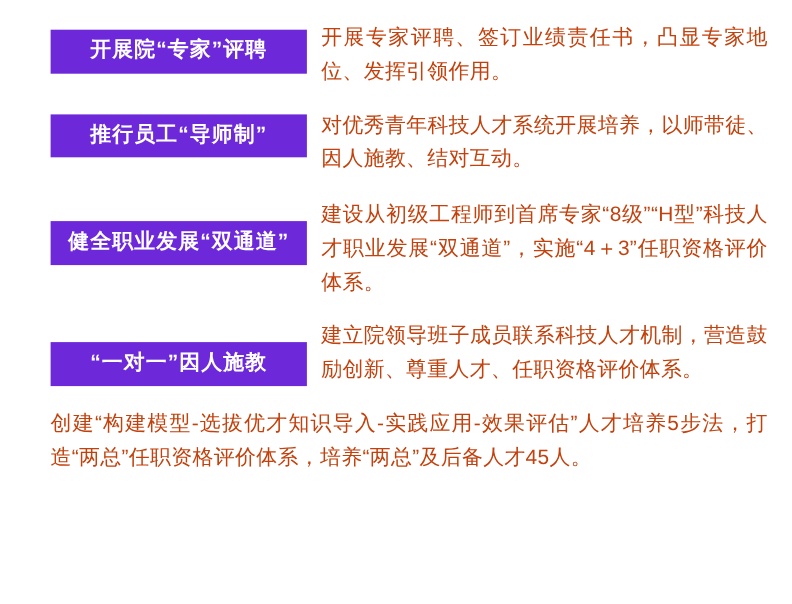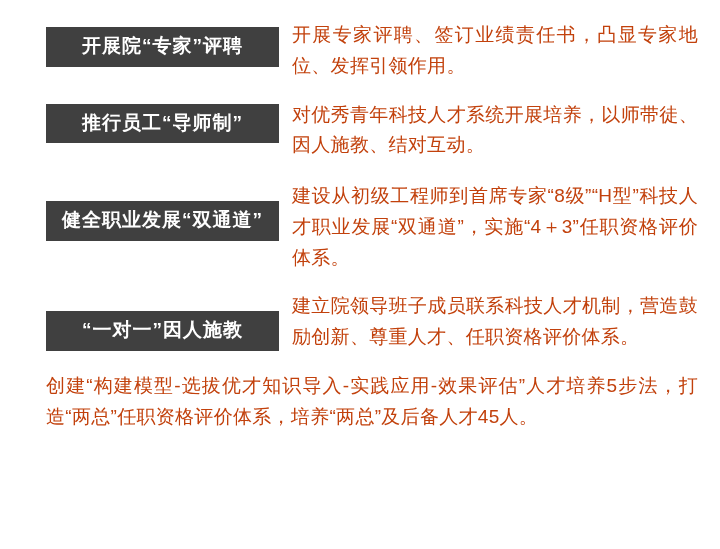--- a/index.html
+++ b/index.html
@@ -27,21 +27,21 @@
   }
   .label-cell {
     width: 246px;
     flex: 0 0 246px;
     padding-top: 4px;
   }
   .label {
     display: block;
     box-sizing: border-box;
     width: 233px;
-    background: #404040;
+    background: #6d28d9;
     color: #ffffff;
     font-size: 19px;
     font-weight: bold;
     letter-spacing: 1px;
     text-align: center;
     padding: 9px 4px 10px 4px;
     line-height: 1.1;
     white-space: nowrap;
   }
   .text-cell {

